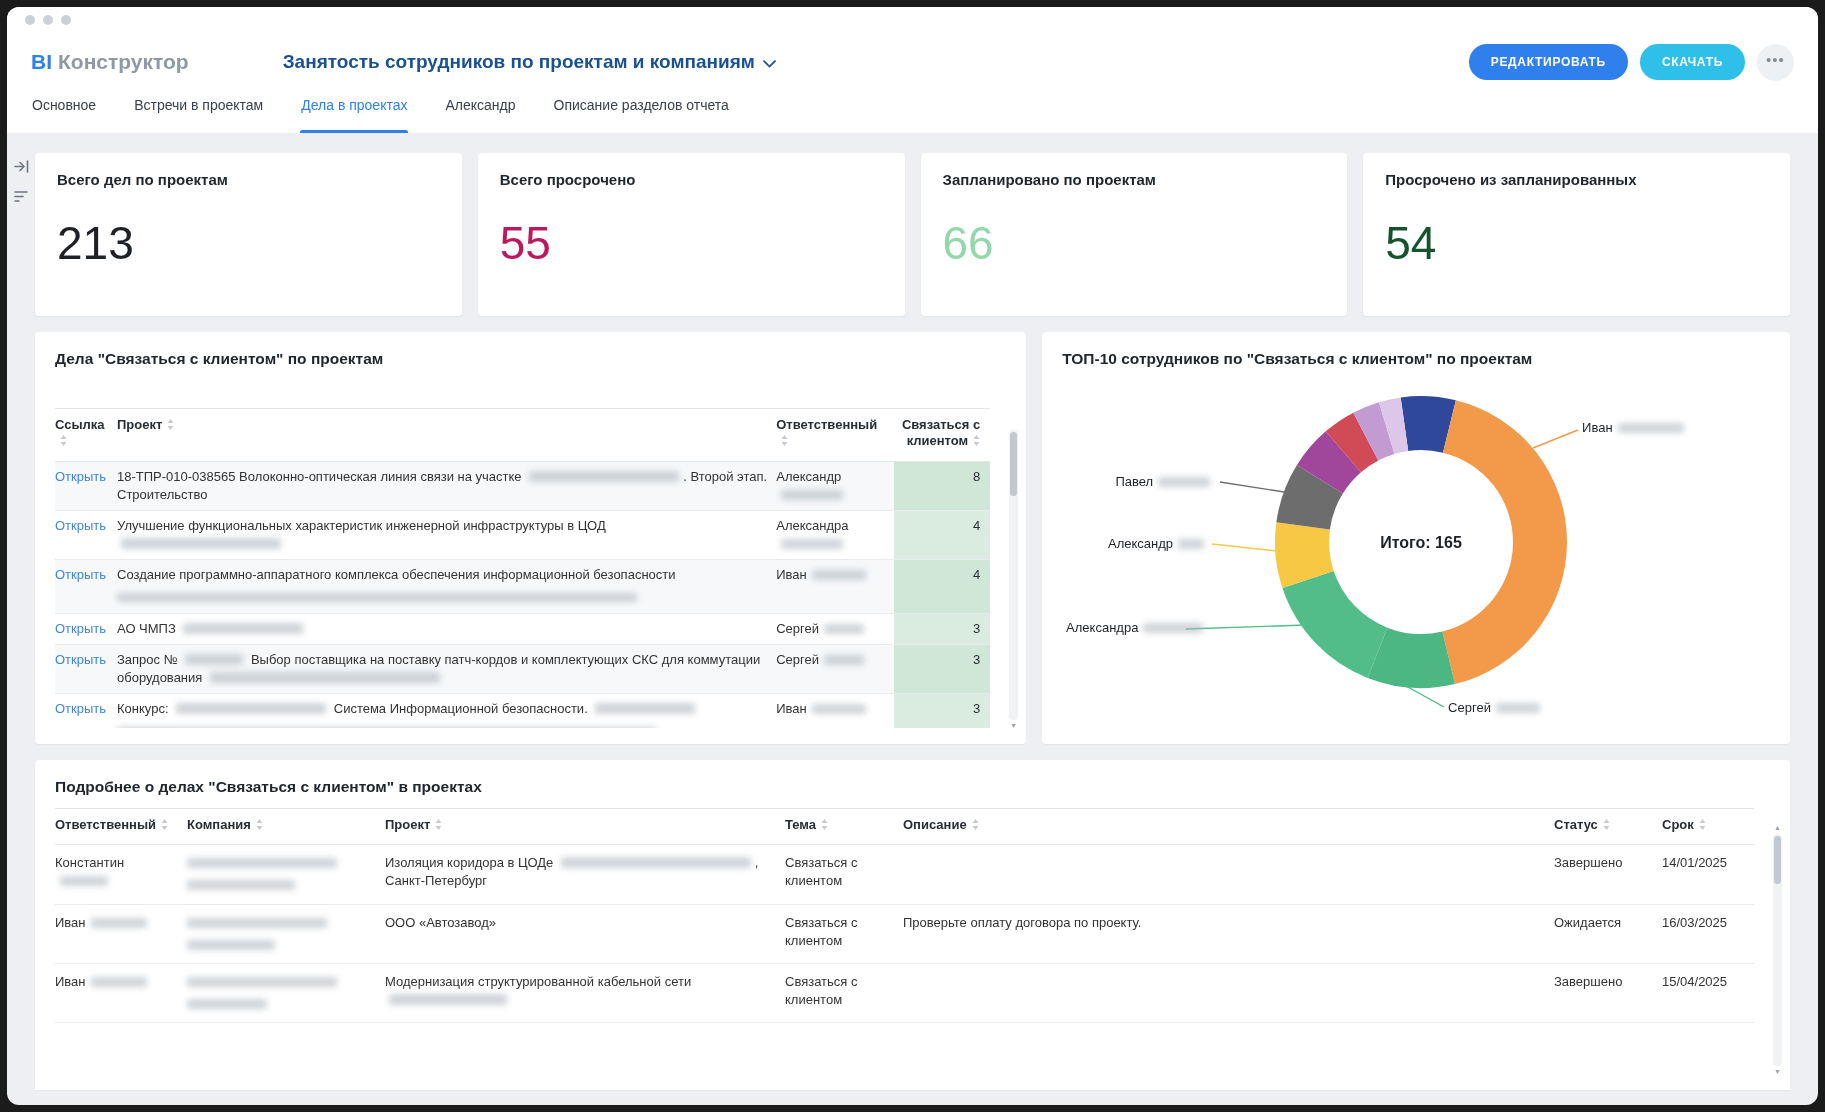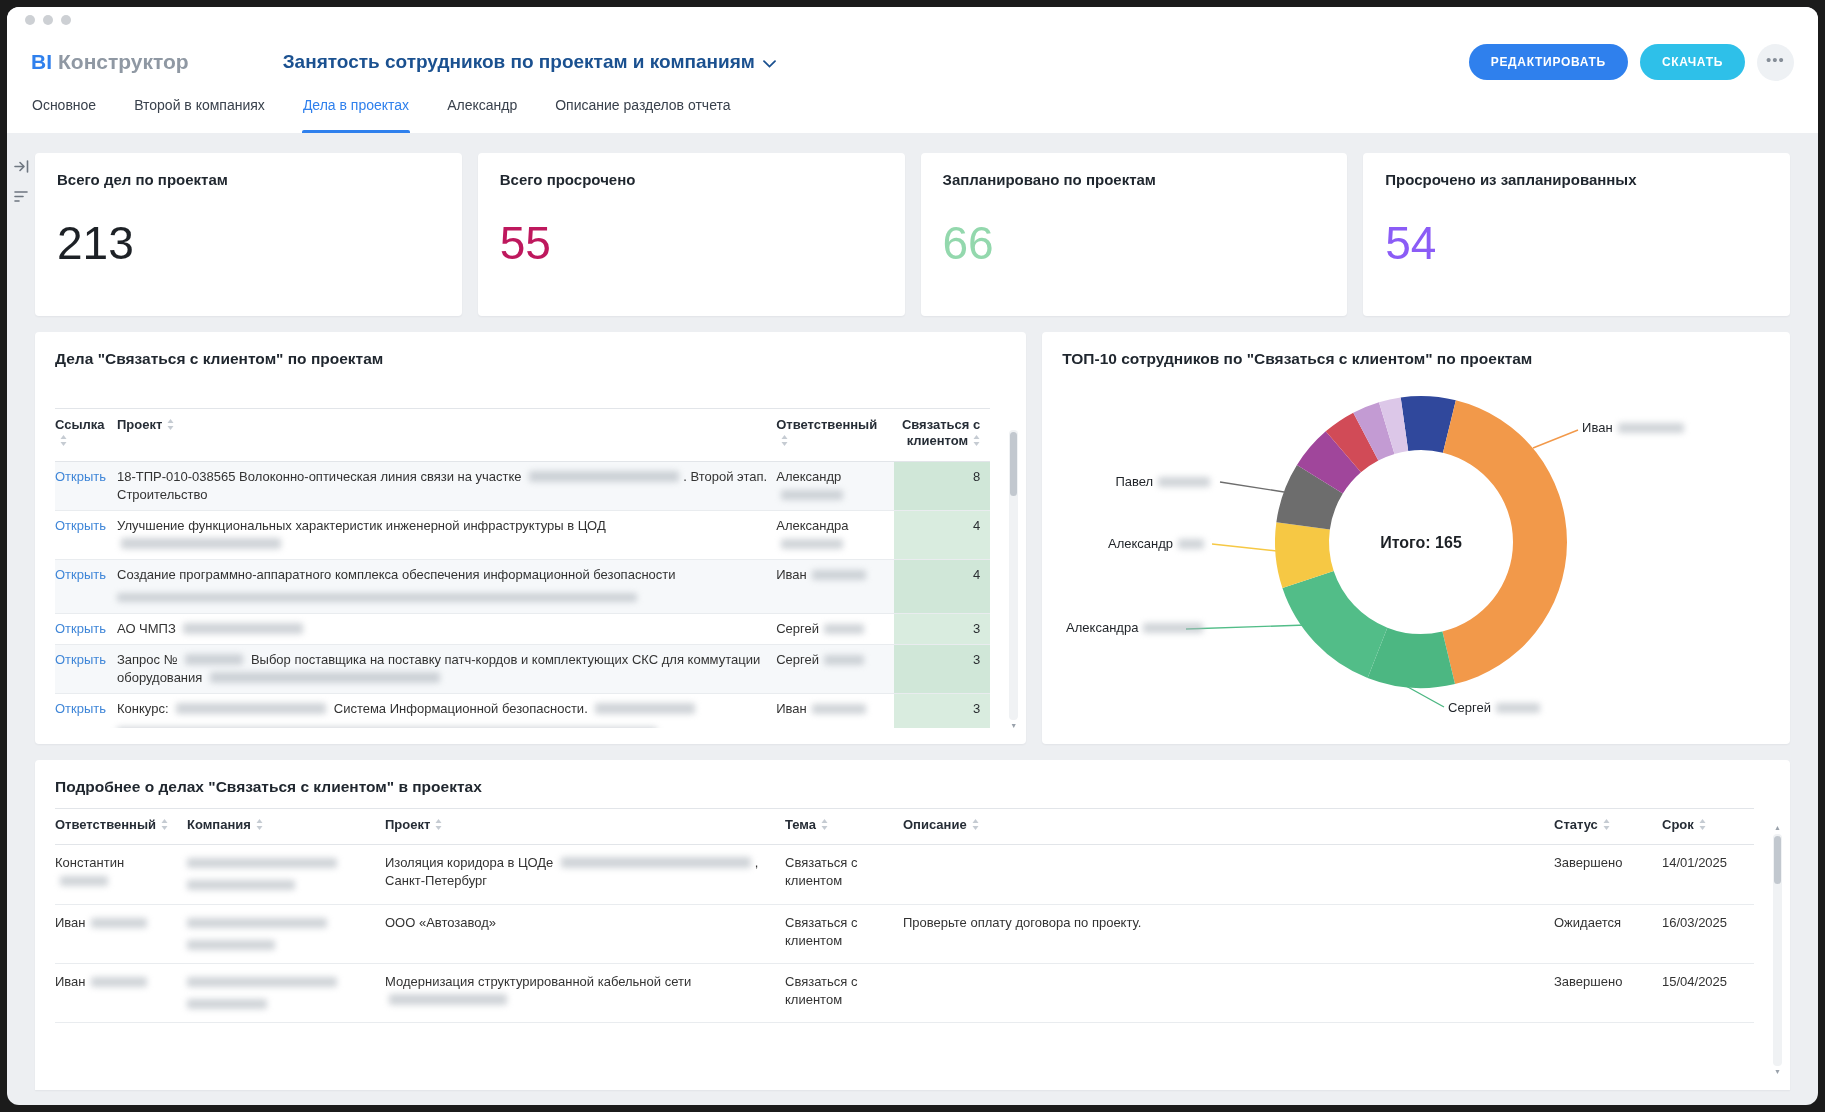--- a/index.html
+++ b/index.html
@@ -112,21 +112,21 @@
     </div>
     <div class="header-actions">
       <button class="btn btn-edit">РЕДАКТИРОВАТЬ</button>
       <button class="btn btn-download">СКАЧАТЬ</button>
       <button class="btn-more">•••</button>
     </div>
   </div>
 
   <div class="tabs">
     <div class="tab">Основное</div>
-    <div class="tab">Второй в компаниях</div>
+    <div class="tab">Встречи в проектам</div>
     <div class="tab active">Дела в проектах</div>
     <div class="tab">Александр</div>
     <div class="tab">Описание разделов отчета</div>
   </div>
 
   <div class="content">
 
     <div class="rail">
       <span>
         <svg width="17" height="15" viewBox="0 0 17 15" fill="none" stroke="#6e7680" stroke-width="1.6" stroke-linecap="round" stroke-linejoin="round">
@@ -152,21 +152,21 @@
       <div class="kpi-card">
         <div class="kpi-title">Всего просрочено</div>
         <div class="kpi-value" style="color: #be185d;">55</div>
       </div>
       <div class="kpi-card">
         <div class="kpi-title">Запланировано по проектам</div>
         <div class="kpi-value" style="color: rgb(147, 216, 173);">66</div>
       </div>
       <div class="kpi-card">
         <div class="kpi-title">Просрочено из запланированных</div>
-        <div class="kpi-value" style="color: #8b5cf6;">54</div>
+        <div class="kpi-value" style="color: #14532d;">54</div>
       </div>
     </div>
 
     <div class="mid-row">
 
       <div class="panel">
         <div class="panel-title">Дела "Связаться с клиентом" по проектам</div>
         <div class="table-clip">
           <table class="cases-table">
             <colgroup>

